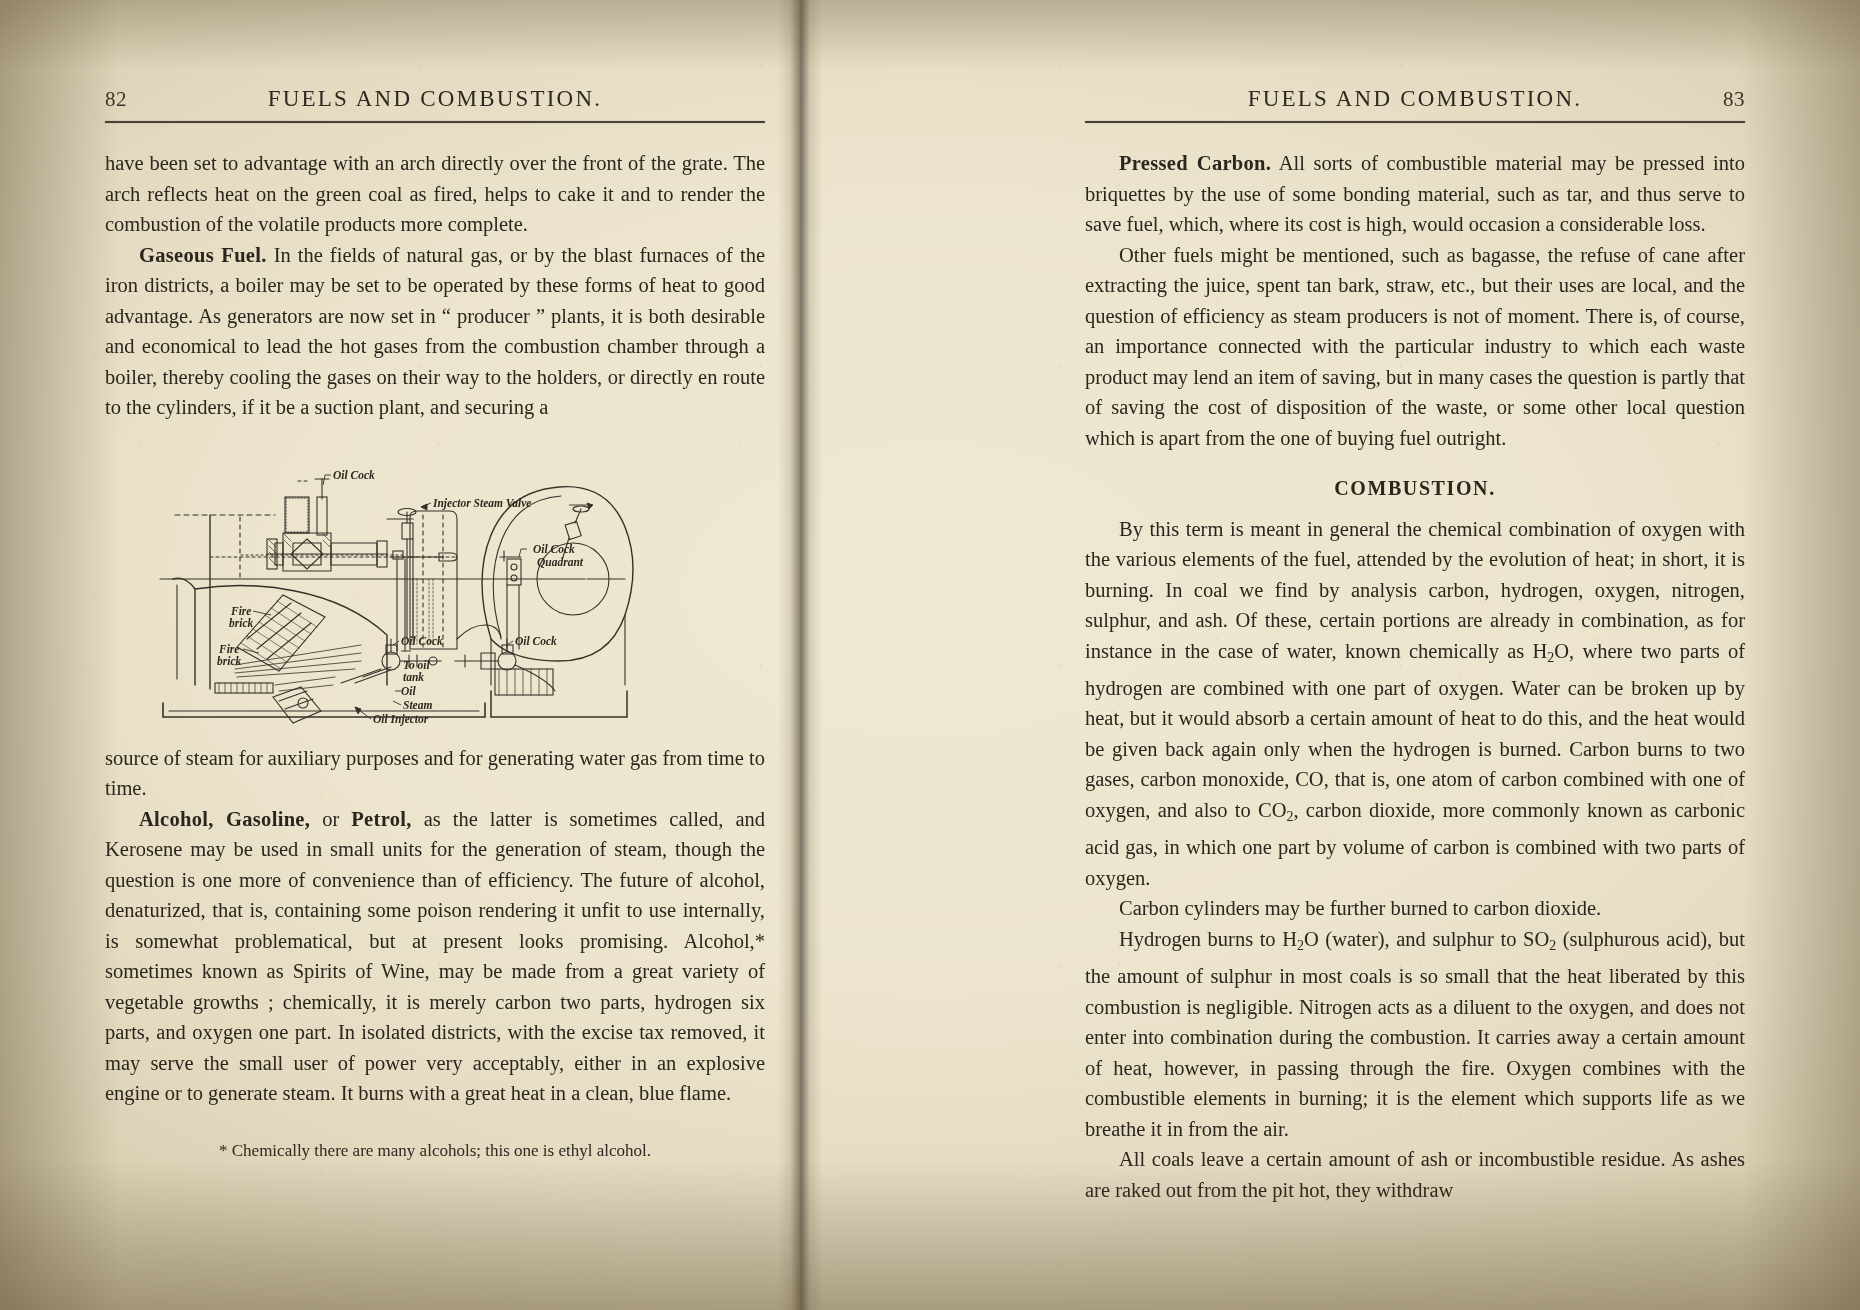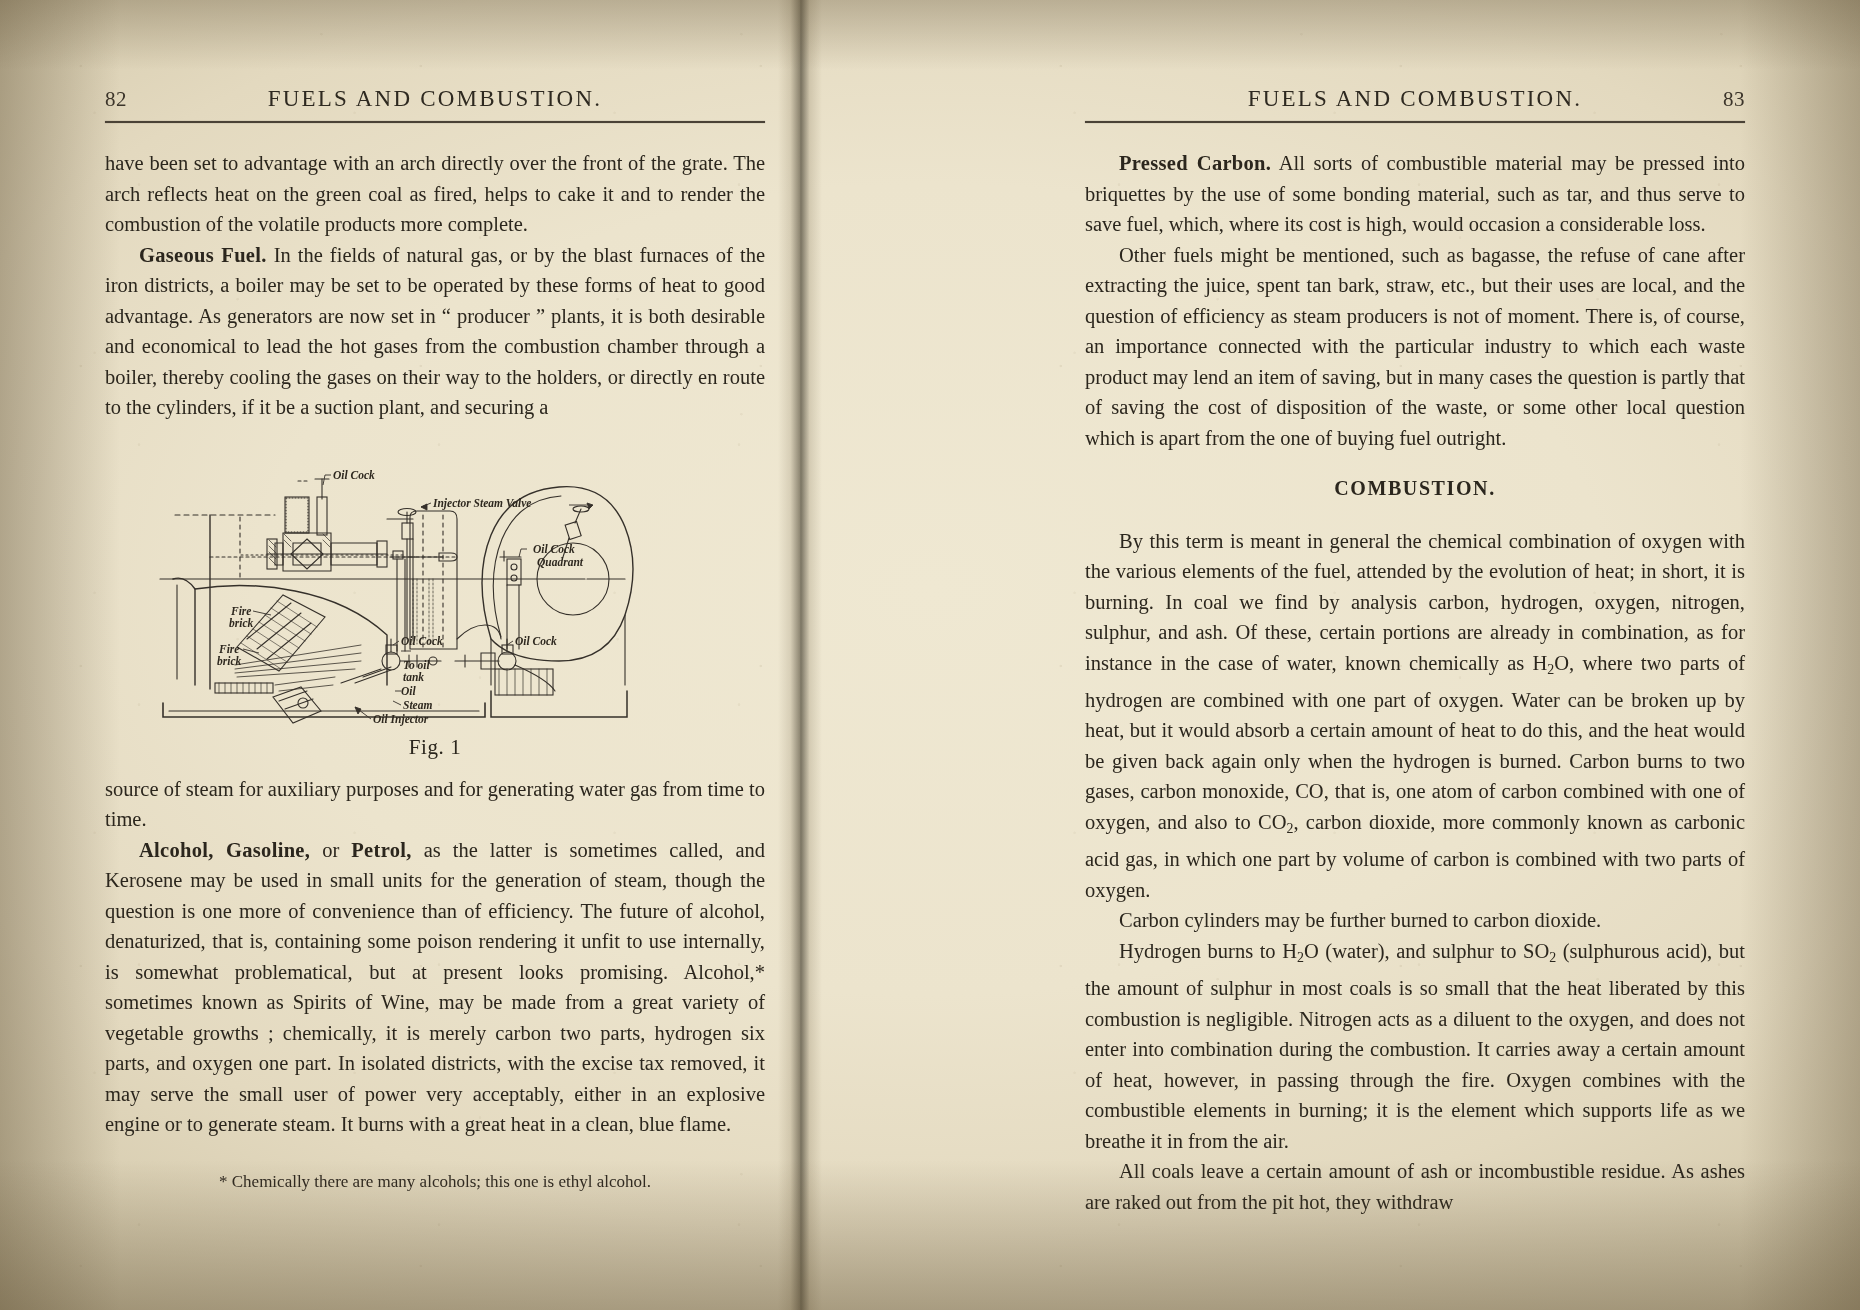--- a/index.html
+++ b/index.html
@@ -65,21 +65,21 @@
     text-align:justify;text-justify:inter-word;
     -webkit-hyphens:none;hyphens:none;
   }
   .col p{margin:0;text-indent:0;}
   .col p.ind{text-indent:34px;}
   .lead{font-weight:bold;letter-spacing:0.3px;}
   .it{}
   sub{font-size:0.68em;vertical-align:-0.28em;}
   .sec-head{
     text-align:center;font-weight:bold;letter-spacing:1.6px;font-size:20px;
-    margin:20px 0 22px 0;
+    margin:20px 0 10px 0;
   }
   .footnote{
     width:660px;margin:30px auto 0 auto;font-size:17px;line-height:24px;
     color:#2e2820;text-align:center;
   }
   .fig-wrap{width:660px;margin:16px auto 12px auto;}
   .fig-cap{text-align:center;font-size:21px;color:#2b261d;margin-top:6px;letter-spacing:0.6px;}
   .fig-svg{display:block;margin:0 auto;}
   
   .grain{
@@ -307,21 +307,20 @@
           <path d="M358 202 L352 206"></path>
           <path d="M246 252 L240 252"></path>
           <path d="M246 266 L238 262"></path>
           <path d="M216 280 L200 268"></path>
           <polygon points="200,268 206,270 203,275" fill="#35302a"></polygon>
           <polygon points="266,68 272,65 272,71" fill="#35302a"></polygon>
           <polygon points="438,66 432,64 434,70" fill="#35302a"></polygon>
           <path d="M414 66 L432 66"></path>
         </g>
       </svg>
-      <div class="fig-cap">Fig. 1</div>
     </div>
 
     <div class="col" style="margin-top:14px;">
       <p>source of steam for auxiliary purposes and for generating water gas from time to time.</p>
       <p class="ind"><span class="lead">Alcohol, Gasoline,</span> or <span class="lead">Petrol,</span> as the latter is sometimes called, and <span class="it">Kerosene</span> may be used in small units for the generation of steam, though the question is one more of convenience than of efficiency.  The future of alcohol, denaturized, that is, containing some poison rendering it unfit to use internally, is somewhat problematical, but at present looks promising.  Alcohol,* sometimes known as Spirits of Wine, may be made from a great variety of vegetable growths ; chemically, it is merely carbon two parts, hydrogen six parts, and oxygen one part.  In isolated districts, with the excise tax removed, it may serve the small user of power very acceptably, either in an explosive engine or to generate steam. It burns with a great heat in a clean, blue flame.</p>
     </div>
 
     <div class="footnote">
       <span>*</span><span> Chemically there are many alcohols; this one is </span><span class="it">ethyl</span><span> alcohol.</span>
     </div>

